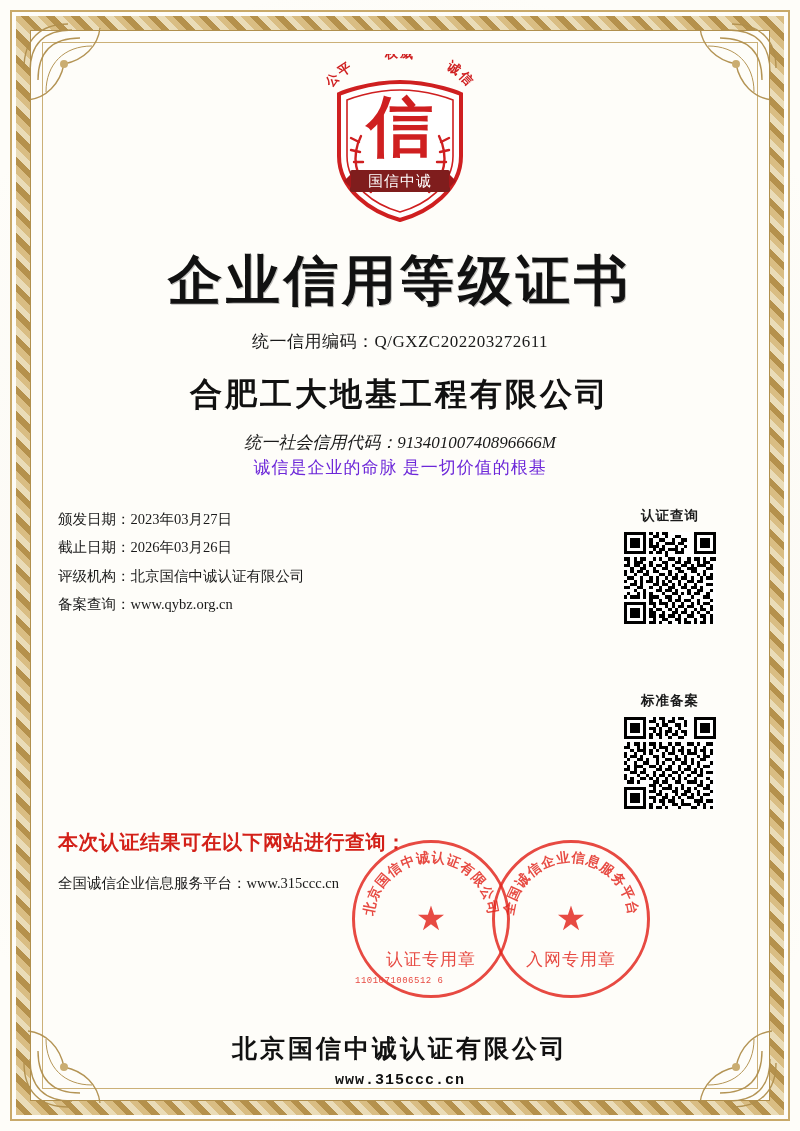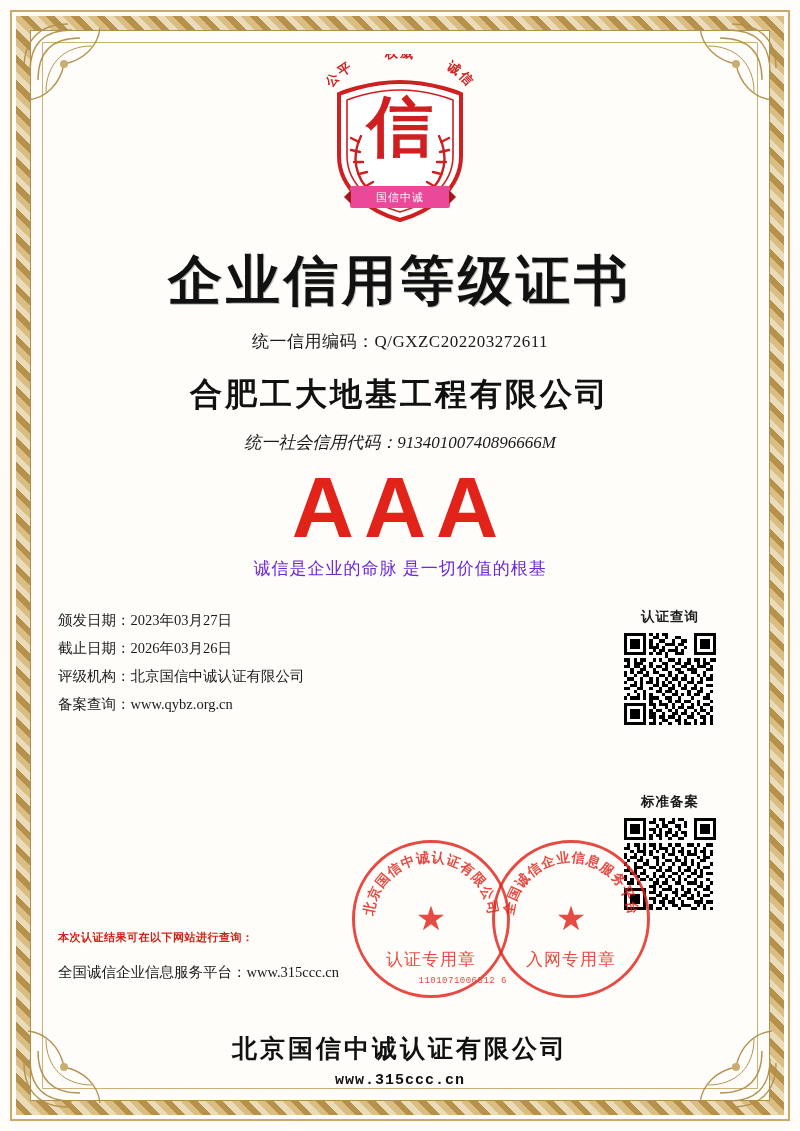--- a/index.html
+++ b/index.html
@@ -112,28 +112,27 @@
     font-size: 66px;
     font-weight: bold;
     color: #cf1f20;
     line-height: 1;
   }
   .emblem-ribbon {
     position: absolute;
     left: 45px; top: 116px;
     width: 100px;
     height: 22px;
-    background: #ec4899;
+    background: #7f1d1d;
     border-radius: 2px;
     color: #fff;
-    font-size: 11px;
+    font-size: 15px;
     font-family: "Liberation Sans", sans-serif;
     line-height: 22px;
     letter-spacing: 1px;
-    margin-top: 16px;
   }
   .emblem-ribbon:before, .emblem-ribbon:after {
     content: "";
     position: absolute;
     top: 4px;
     border: 7px solid transparent;
   }
   .emblem-ribbon:before { left: -13px; border-right-color: #a3171a; }
   .emblem-ribbon:after { right: -13px; border-left-color: #a3171a; }
 
@@ -222,21 +221,21 @@
   }
   .qr {
     width: 92px;
     height: 92px;
     background: #fff;
   }
   .notice {
     margin-top: 16px;
     text-align: left;
     padding-left: 6px;
-    font-size: 11px;
+    font-size: 20px;
     font-weight: bold;
     color: #d32018;
     letter-spacing: 0.5px;
   }
   .platform {
     margin-top: 18px;
     text-align: left;
     padding-left: 6px;
     font-size: 14.5px;
     color: #1a1a1a;
@@ -283,21 +282,21 @@
     text-align: center;
     font-size: 17px;
     color: #e2231a;
     font-family: Liberation Mono, monospace;
     letter-spacing: 1px;
   }
   .stamp-num {
     position: absolute;
     left: 0; right: 0;
     bottom: 9px;
-    text-align: right;
+    text-align: left;
     font-size: 9px;
     color: #e2231a;
     font-family: "Liberation Mono", monospace;
     letter-spacing: 0.5px;
   }
 
   .issuer {
     position: absolute;
     left: 0; right: 0;
     bottom: 66px;
@@ -461,21 +460,20 @@
       <span>统一信用编码：</span><span>Q/GXZC202203272611</span>
     </div>
 
     <div class="company">合肥工大地基工程有限公司</div>
 
     <div class="usci">
       <span>统一社会信用代码：</span><span>91340100740896666M</span>
     </div>
 
 
-    <div class="grade">AAA</div>
 
     <div class="motto">诚信是企业的命脉 是一切价值的根基</div>
 
     <div class="info-row">
       <div class="info-left">
         <div>
           <span class="lbl">颁发日期：</span><span>2023年03月27日</span>
         </div>
         <div>
           <span class="lbl">截止日期：</span><span>2026年03月26日</span>

